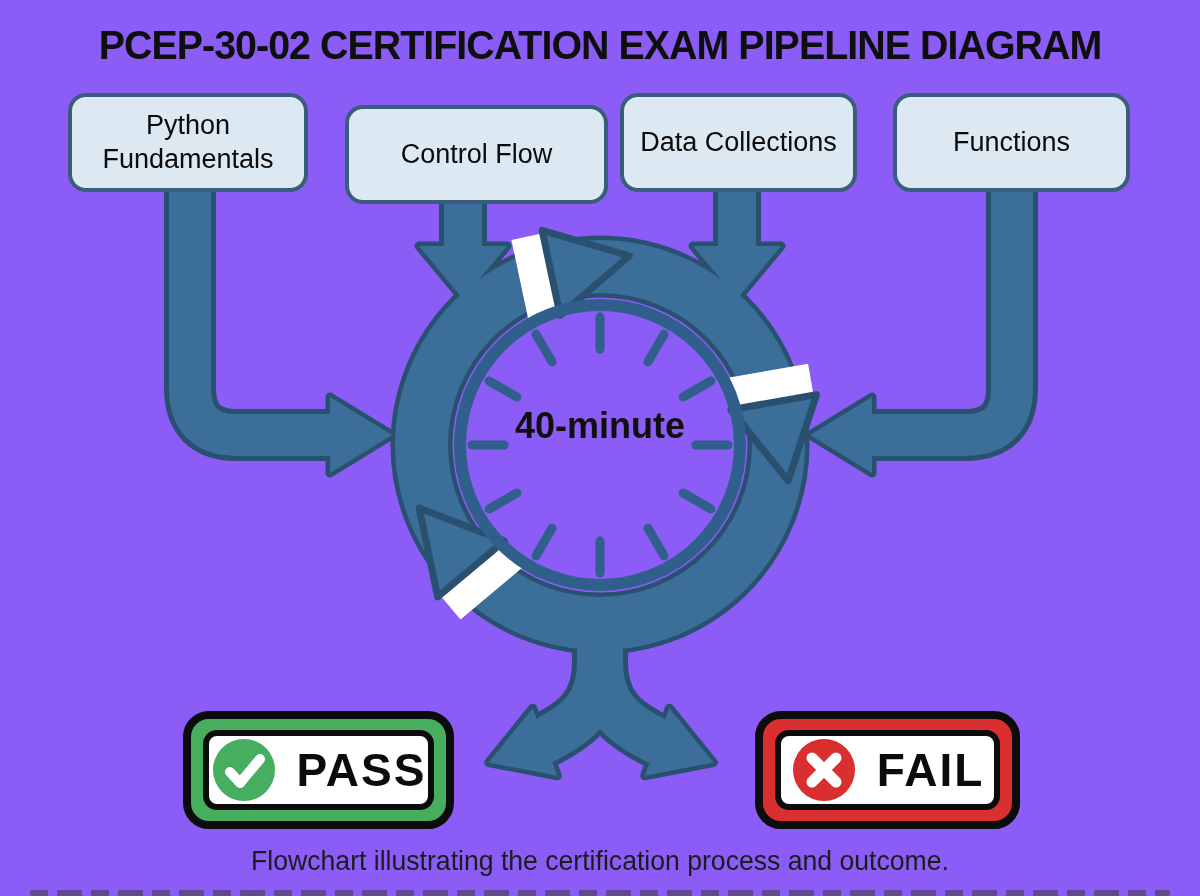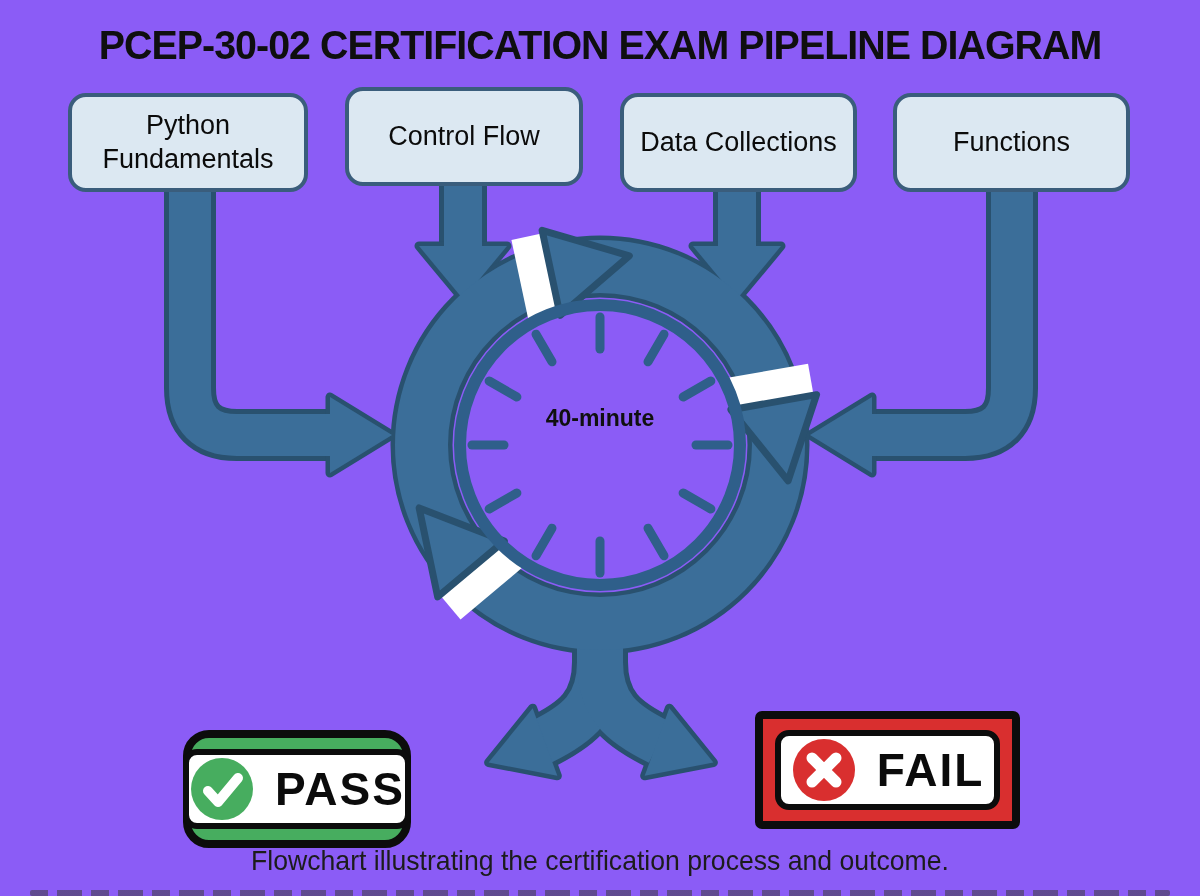--- a/index.html
+++ b/index.html
@@ -26,35 +26,35 @@
     font-size:41px;font-weight:700;letter-spacing:-1px;color:var(--text-black);
     transform:scaleX(.96);
   }
 
   .module-box{
     display:flex;align-items:center;justify-content:center;text-align:center;
     background:var(--box-fill);border:4px solid var(--box-border);border-radius:18px;
     font-size:27px;line-height:1.25;color:#0b0b0b;box-sizing:border-box;
   }
   #module-box-1{left:68px;top:93px;width:240px;height:99px;}
-  #module-box-2{left:345px;top:87px;width:238px;height:99px;}
+  #module-box-2{left:345px;top:105px;width:263px;height:99px;}
   #module-box-3{left:620px;top:93px;width:237px;height:99px;}
   #module-box-4{left:893px;top:93px;width:237px;height:99px;}
 
   #exam-label{
     left:455px;top:404px;width:290px;text-align:center;
-    font-size:23px;font-weight:700;line-height:1.22;color:#101010;
+    font-size:36px;font-weight:700;line-height:1.22;color:#101010;
   }
 
   .outcome-box{
     box-sizing:border-box;border:8px solid #0c0c0c;border-radius:26px;padding:11px 12px;
     display:flex;align-items:stretch;justify-content:center;
   }
-  #pass-box{left:183px;top:711px;width:228px;height:118px;background:var(--pass-green);margin-top:19px;}
-  #fail-box{left:755px;top:711px;width:265px;height:118px;background:var(--fail-red);border-radius:7px;}
+  #pass-box{left:183px;top:711px;width:271px;height:118px;background:var(--pass-green);}
+  #fail-box{left:755px;top:711px;width:265px;height:118px;background:var(--fail-red);}
   .outcome-inner{
     flex:1;background:#ffffff;border:6px solid #0c0c0c;border-radius:14px;
     display:flex;align-items:center;justify-content:center;gap:20px;box-sizing:border-box;
   }
   .outcome-label{font-size:46px;font-weight:700;letter-spacing:2px;color:#0b0b0b;}
 
   #caption{
     left:0;top:845px;width:1200px;text-align:center;
     font-size:28px;color:#1c1c1c;transform:scaleX(.95);
   }

